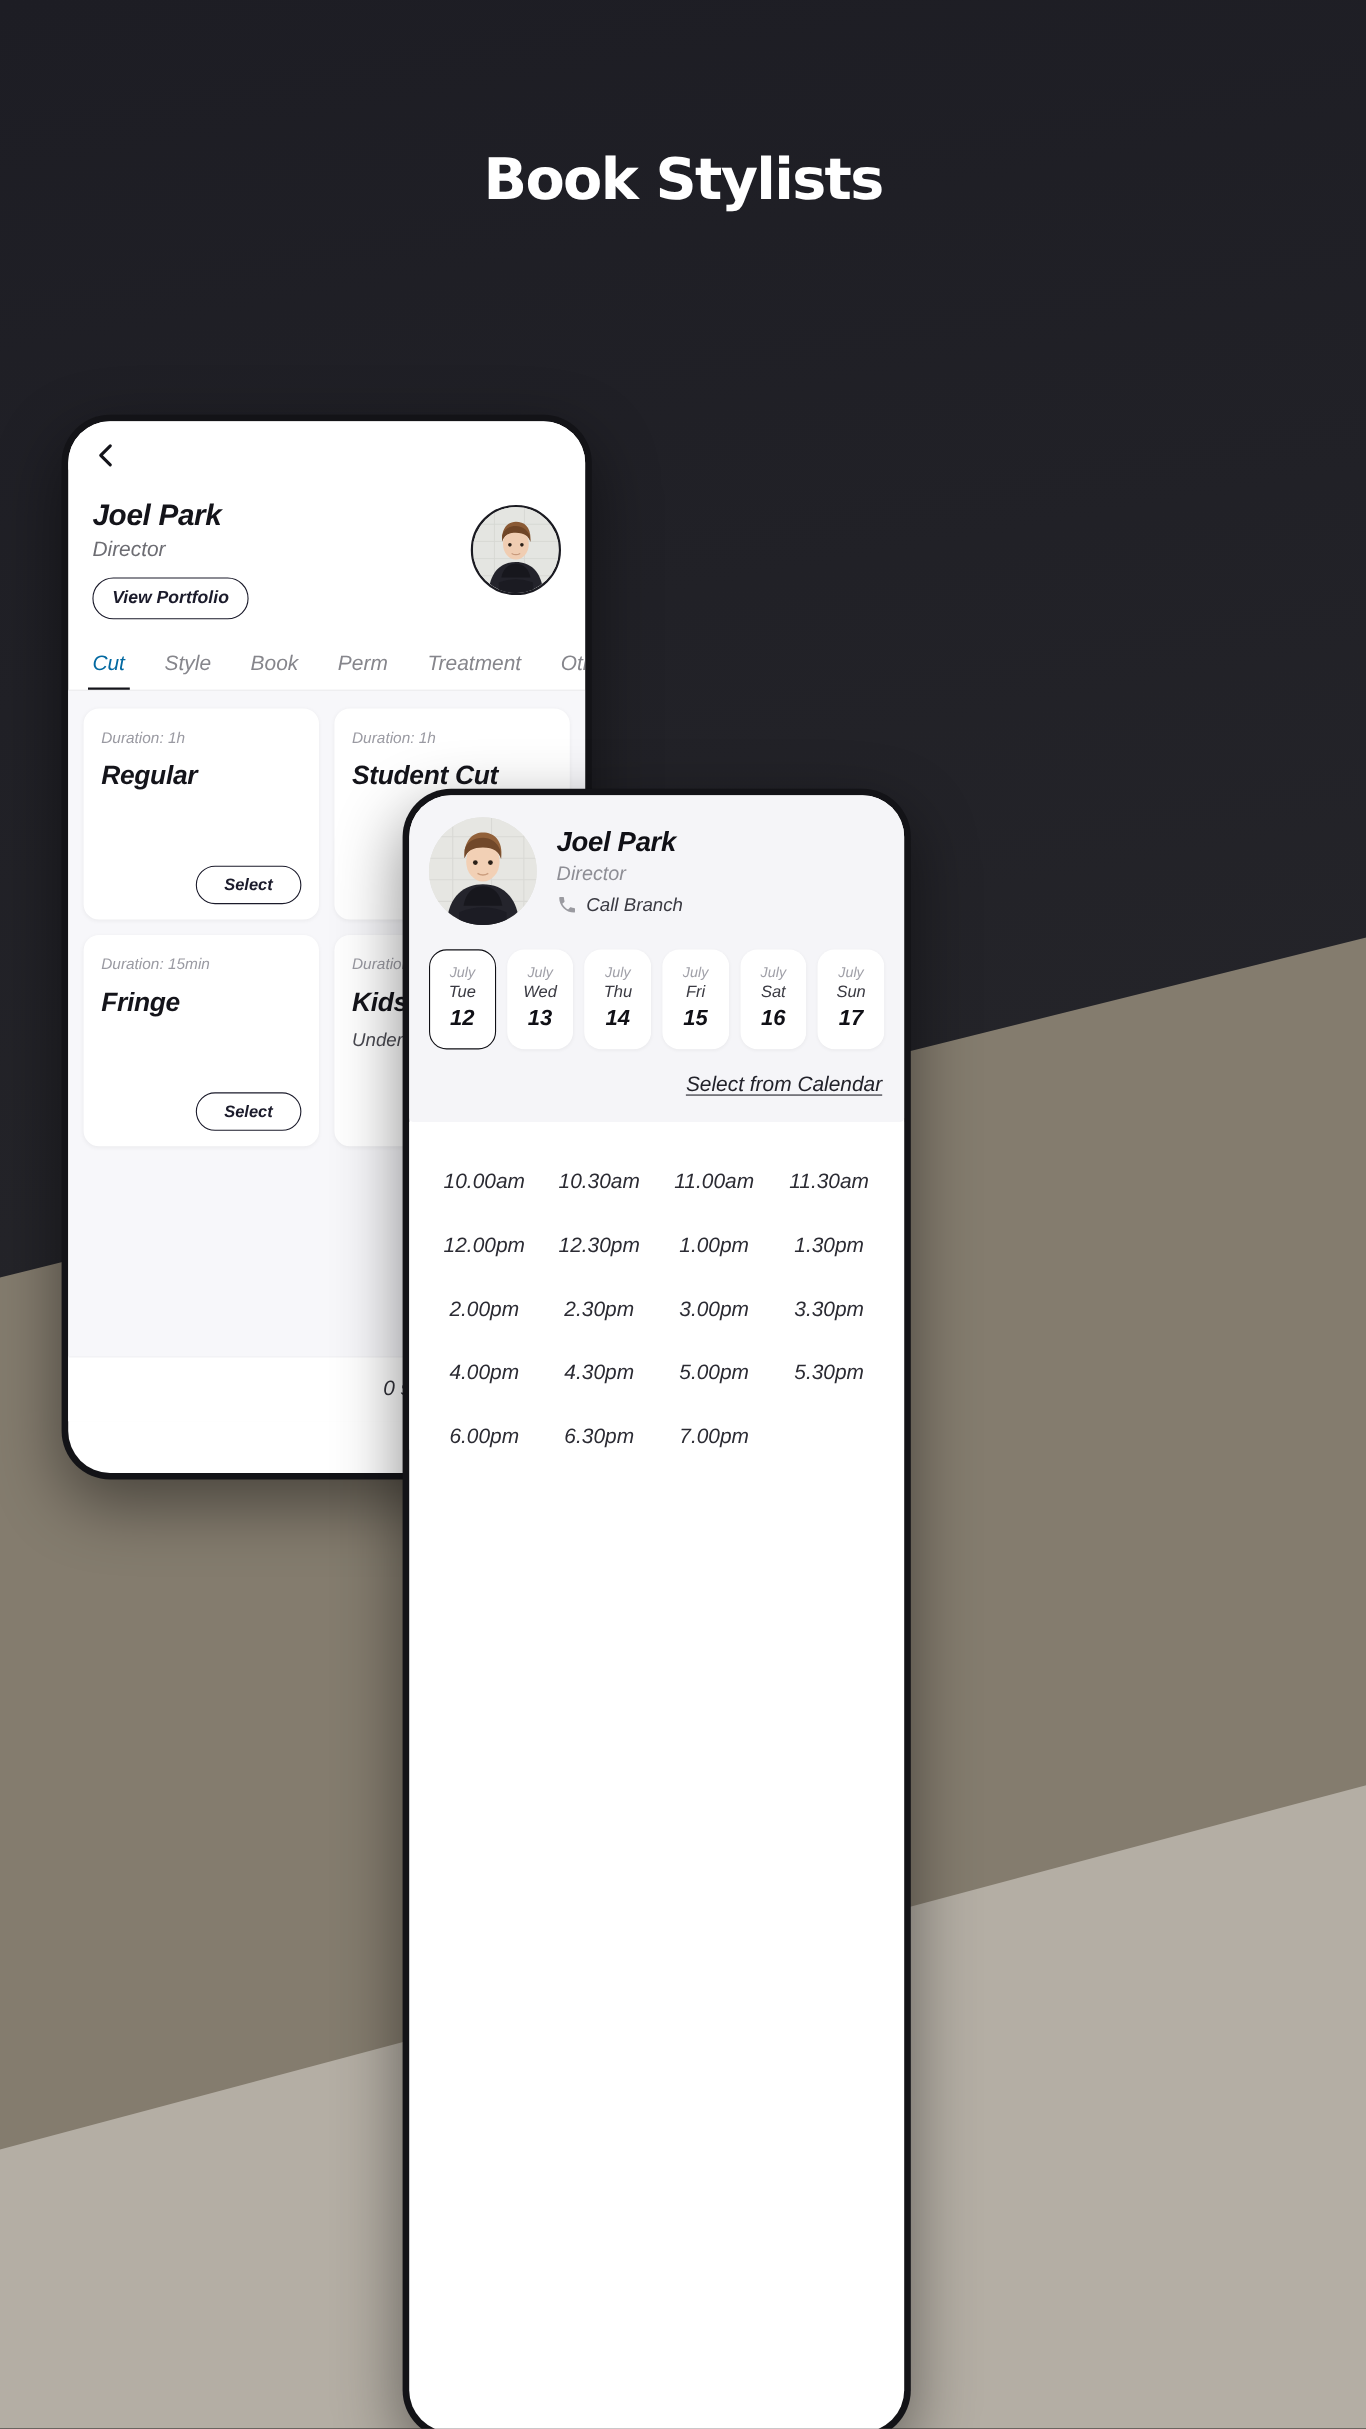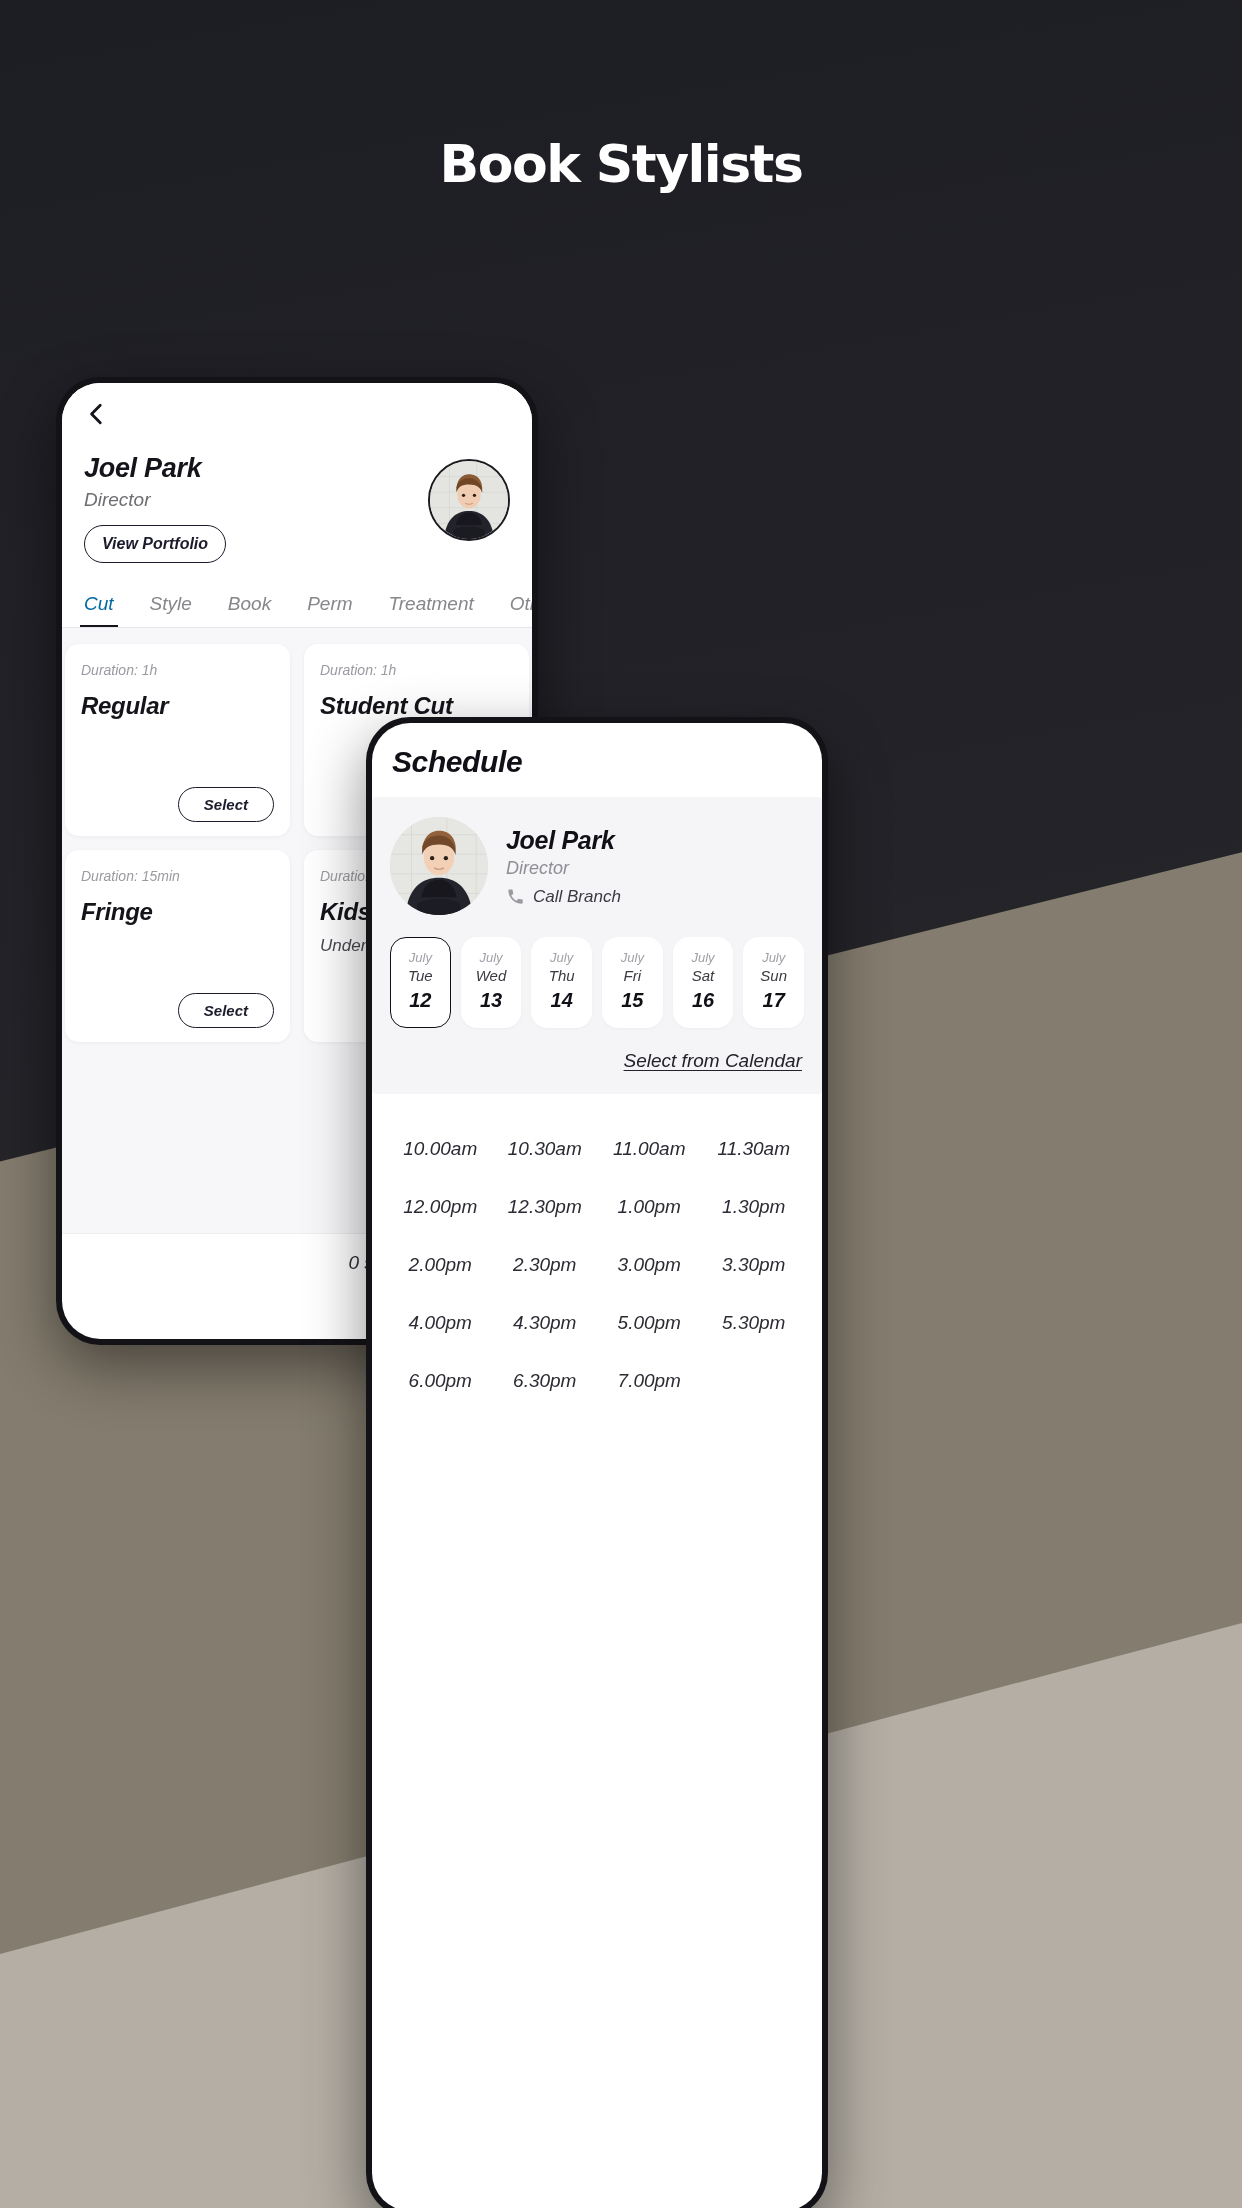--- a/index.html
+++ b/index.html
@@ -164,21 +164,21 @@
   .tab.active::after {
     content:"";
     position: absolute;
     left: -4px; right: -4px; bottom: -1px;
     height: 3px;
     background: #14141a;
   }
 
   .services-area {
     background: #f7f7fa;
-    padding: 16px 3px;
+    padding: 16px 14px;
     height: calc(100% - 292px);
     position: relative;
   }
   .service-grid {
     display: grid;
     grid-template-columns: 1fr 1fr;
     gap: 14px;
   }
   .svc-card {
     background: #fff;
@@ -408,21 +408,20 @@
 
         <div class="sa-bottombar">0 services selected</div>
       </div>
 
     </div>
   </div>
 
   <div class="phone" id="phone-b">
     <div class="phone-screen">
 
-      <div class="sb-title">Schedule</div>
 
       <div class="sb-panel">
 
         <div class="sb-prof">
           <div class="sb-avatar">
             <svg viewBox="0 0 100 100">
               <rect width="100" height="100" fill="#e6e6e2"></rect>
               <g stroke="#d9d9d5" stroke-width="1">
                 <line x1="0" y1="18" x2="100" y2="18"></line>
                   <line x1="0" y1="38" x2="100" y2="38"></line>

